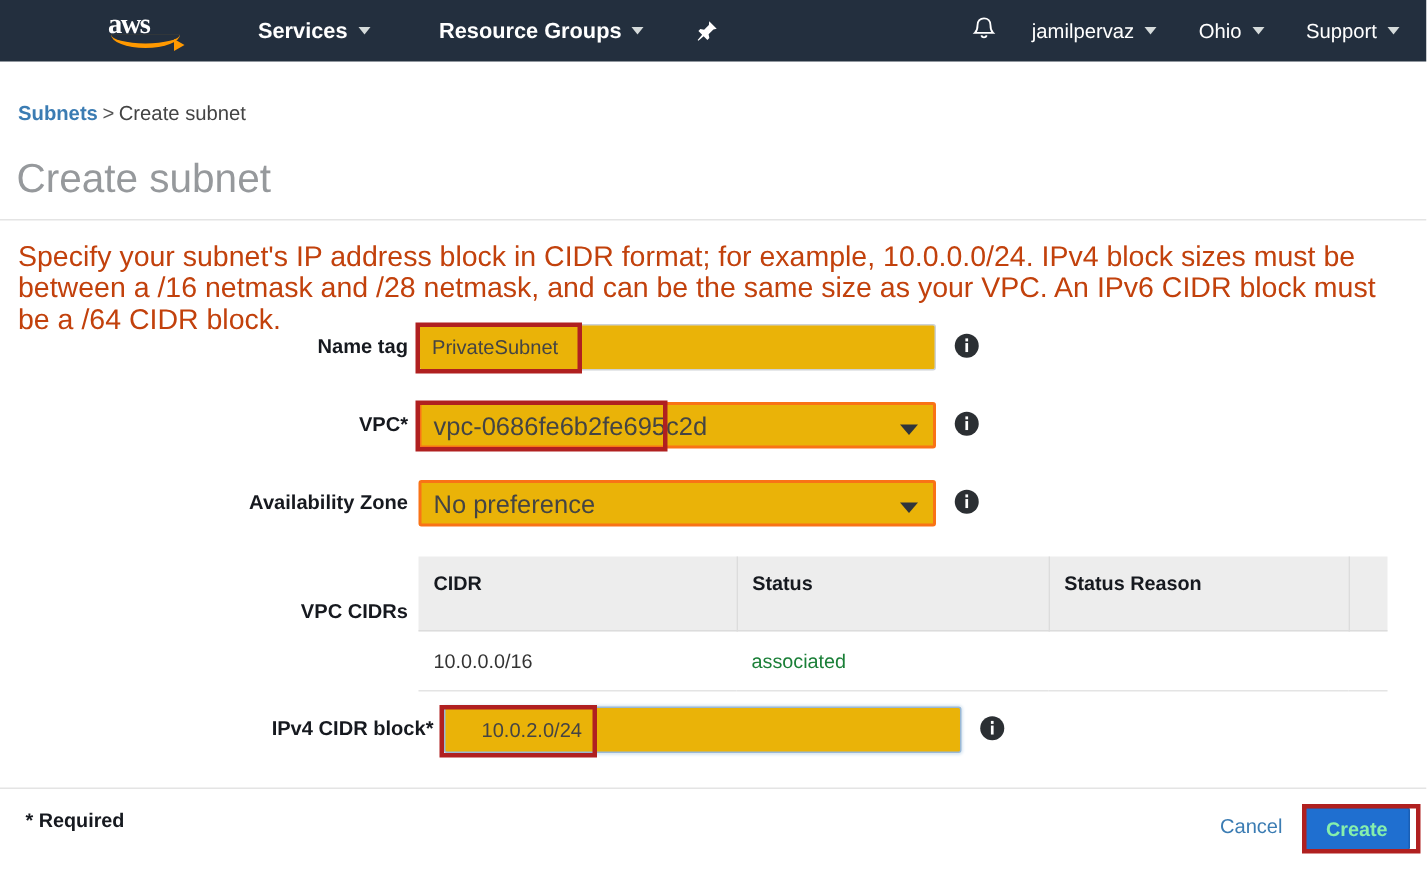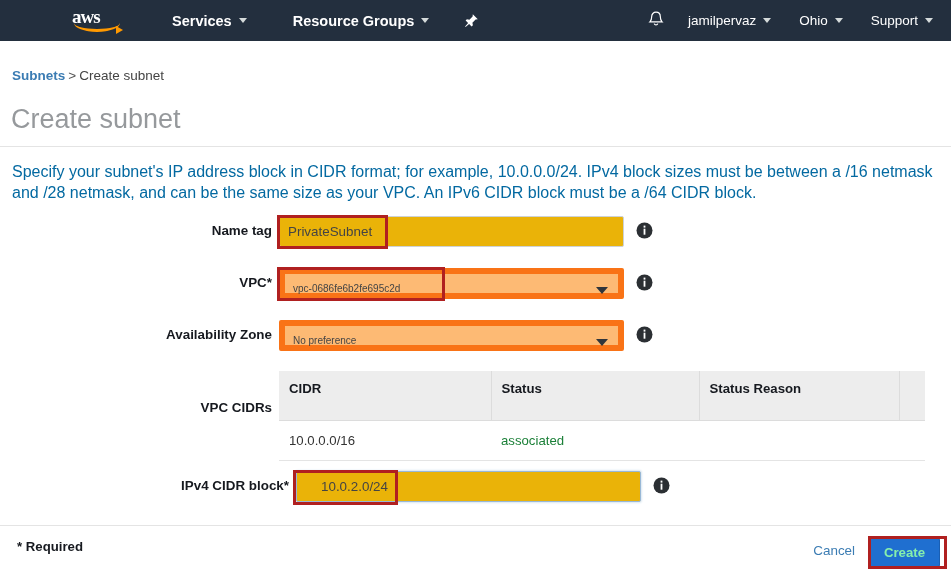--- a/index.html
+++ b/index.html
@@ -70,42 +70,42 @@
     font-size:27px; color:#96999c; font-weight:400;
     letter-spacing:0px;
   }
   .title-rule {
     position:absolute; left:0; top:146px; width:951px; height:1px;
     background:#e4e4e4;
   }
 
   .desc {
     position:absolute; left:12px; top:161px; width:925px;
-    font-size:16px; color:#0369a1; line-height:21px;
+    font-size:19px; color:#c2410c; line-height:21px;
   }
 
   
   .form { position:absolute; left:0; top:212px; width:951px; }
   .row { position:relative; height:52px; }
   .label {
     position:absolute; right:0; width:260px; text-align:right;
     font-size:13.4px; font-weight:700; color:#16191f;
     left:12px; top:11px;
   }
   .field { position:absolute; left:279px; top:4px; }
 
   .input {
     width:345px; height:31px; border:1px solid #cdd2d6; border-radius:2px;
     background:#eab308; font-size:13.4px; color:#444;
     padding:0 8px; line-height:29px; position:relative;
   }
   .input.focused { border-color:#99b8d6; box-shadow:0 0 2px 1px #dae7f2;padding-left:24px; }
   .select {
-    width:345px; height:31px; border:6px solid #f97316; border-radius:2px;
-    background:#fdba74; font-size:10px; color:#444;
+    width:345px; height:31px; border:2px solid #f97316; border-radius:2px;
+    background:#eab308; font-size:17px; color:#444;
     padding:0 8px; line-height:29px; position:relative;
   }
   .select .arrow {
     position:absolute; right:10px; top:13px;
     width:0;height:0;border-left:6px solid transparent;
     border-right:6px solid transparent;border-top:7px solid #30353b;
   }
   .info-icon { position:absolute; left:636px; top:10px; }
   .info-icon svg { display:block; }
 

